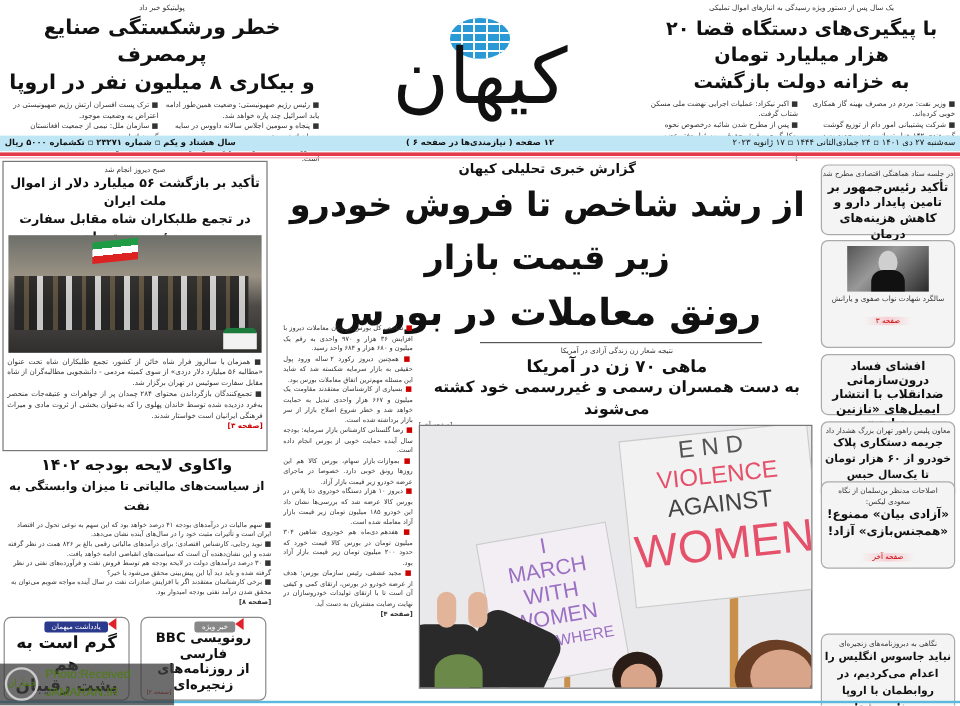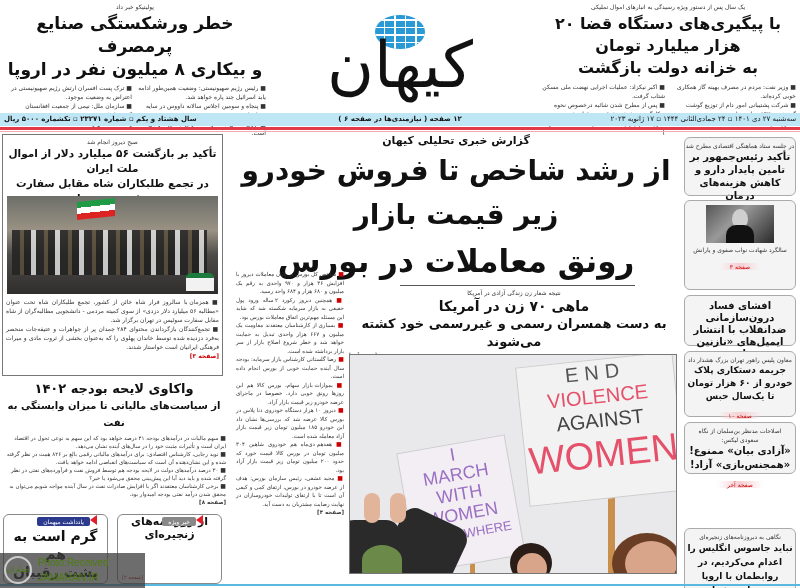--- a/index.html
+++ b/index.html
@@ -135,20 +135,21 @@
     <div class="tiny bullet-dk" style="font-size:5.5px;line-height:8px;">۳۰ درصد درآمدهای دولت در لایحه بودجه هم توسط فروش نفت و فرآورده‌های نفتی در نظر گرفته شده و باید دید آیا این پیش‌بینی محقق می‌شود یا خیر؟</div>
     <div class="tiny bullet-dk" style="font-size:5.5px;line-height:8px;">برخی کارشناسان معتقدند اگر با افزایش صادرات نفت در سال آینده مواجه شویم می‌توان به محقق شدن درآمد نفتی بودجه امیدوار بود.</div>
     <div class="tiny" style="font-weight:700;font-size:5.5px;">[صفحه ۸]</div>
   </div>
 </div>
 
 <div class="abs rbox" style="left:117px;top:514px;width:105px;height:70px;background:#fff;border-color:#888;">
   <div style="position:absolute;top:-6px;right:18px;direction:rtl;">
     <span class="tag-arrow" style="transform:scaleX(-1)"></span><span class="tag" style="background:#888;">خبر ویژه</span>
   </div>
+  <div class="bold center" style="font-size:11px;line-height:13px;margin-top:10px;">رونویسی BBC فارسی</div>
   <div class="bold center" style="font-size:11px;line-height:13px;">از روزنامه‌های</div>
   <div class="bold center" style="font-size:11px;line-height:13px;">زنجیره‌ای</div>
   <div class="tiny" style="position:absolute;left:4px;bottom:1px;font-size:5px;color:#c00;">[صفحه ۲]</div>
 </div>
 
 <div class="abs rbox" style="left:3px;top:514px;width:105px;height:70px;background:#fff;border-color:#888;">
   <div style="position:absolute;top:-6px;right:10px;direction:rtl;">
     <span class="tag-arrow" style="transform:scaleX(-1)"></span><span class="tag" style="background:#2b3a8c;">یادداشت میهمان</span>
   </div>
   <div class="bold center" style="font-size:14px;line-height:18px;margin-top:12px;">گرم است به هم</div>
@@ -228,21 +229,21 @@
   <div class="ttl" style="font-size:10px;line-height:12px;margin-top:4px;">افشای فساد درون‌سازمانی ضدانقلاب با انتشار ایمیل‌های «نازنین بنیادی»</div>
   <div class="center"><span class="pg">صفحه ۱۱</span></div>
 </div>
 
 <div class="abs rcard rbox" style="top:351px;height:66px;">
   <div class="kick" style="margin-top:3px;">معاون پلیس راهور تهران بزرگ هشدار داد</div>
   <div class="ttl" style="font-size:9px;line-height:13px;">جریمه دستکاری پلاک خودرو از ۶۰ هزار تومان تا یک‌سال حبس</div>
   <div class="center"><span class="pg">صفحه ۱۰</span></div>
 </div>
 
-<div class="abs rcard rbox" style="top:422px;height:52px;">
+<div class="abs rcard rbox" style="top:401px;height:73px;">
   <div class="kick" style="margin-top:3px;padding:0 10px;">اصلاحات مدنظر بن‌سلمان از نگاه سعودی لیکس:</div>
   <div class="ttl" style="font-size:10px;line-height:14px;">«آزادی بیان» ممنوع! «همجنس‌بازی» آزاد!</div>
   <div class="center"><span class="pg">صفحه آخر</span></div>
 </div>
 
 <div class="abs rcard rbox" style="top:528px;height:82px;">
   <div class="kick" style="margin-top:3px;">نگاهی به دبروزنامه‌های زنجیره‌ای</div>
   <div class="ttl" style="font-size:9px;line-height:14px;">نباید جاسوس انگلیس را اعدام می‌کردیم، در روابطمان با اروپا سونامی شد!</div>
   <div class="center"><span class="pg">صفحه ۱۱</span></div>
 </div>

